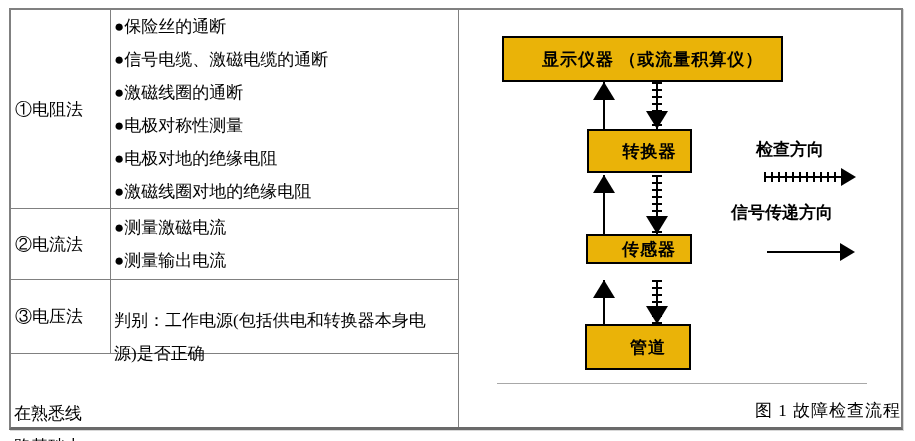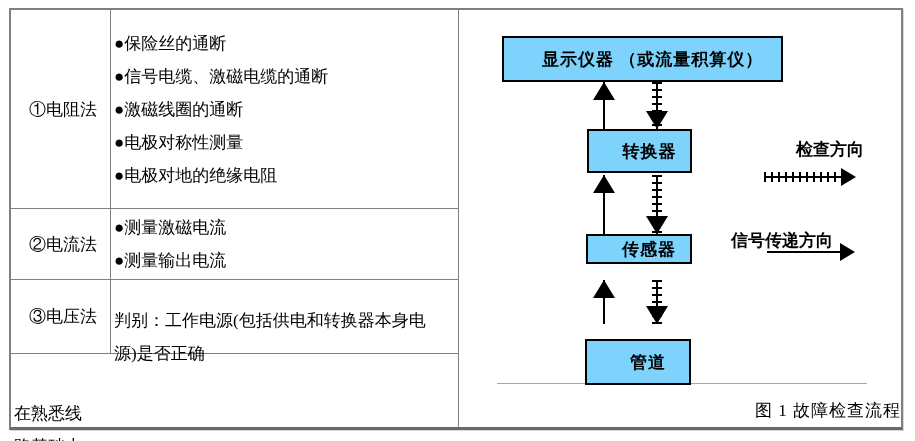--- a/index.html
+++ b/index.html
@@ -21,44 +21,44 @@
     width:448px; height:100%;
     display:grid;
     grid-template-columns:100px 1fr;
     grid-template-rows:199px 71px 74px auto;
     border-right:1px solid #808080;
   }
   .cell { border-bottom:1px solid #808080; display:flex; }
   .cell.last { border-bottom:none; }
   .cell.label {
     border-right:1px solid #808080;
-    align-items:center; padding-left:18px;
+    align-items:center; padding-left:4px;
     font-size:17px;
   }
   .cell.content {
     flex-direction:column; justify-content:center;
     padding:2px 24px 2px 3px;
     font-size:17px; line-height:33px;
   }
   .bullet { white-space:nowrap; }
   .para { line-height:33px;margin-top:41px; }
 
   
   .panel { position:relative; flex:1; }
   .fbox {
-    position:absolute; border:2px solid #000; background:#7dd3fc;
+    position:absolute; border:2px solid #000; background:#eab308;
     display:flex; align-items:center; justify-content:center;
     font-size:17px; font-weight:bold; letter-spacing:1px;
     z-index:2;
     padding-left:20px;
   }
   .box-display   { left:43px;  top:26px;  width:281px; height:46px; }
   .box-converter { left:128px; top:119px; width:105px; height:44px; }
   .box-sensor    { left:127px; top:224px; width:106px; height:30px; }
-  .box-pipe      { left:126px; top:314px; width:106px; height:46px;margin-top:15px; }
+  .box-pipe      { left:126px; top:314px; width:106px; height:46px; }
 
   
   .varrow { position:absolute; width:22px; z-index:1; }
   .varrow .vline {
     position:absolute; left:10px; top:0; bottom:0; width:2px; background:#000;
   }
   .varrow .vrail {
     position:absolute; left:6px; top:0; bottom:0; width:10px;
     background:
       repeating-linear-gradient(180deg,#000 0 2px,transparent 2px 7px),
@@ -81,22 +81,22 @@
   .down1 { left:187px; top:72px;  height:47px; }
   .up2   { left:134px; top:165px; height:59px; }
   .down2 { left:187px; top:165px; height:59px; }
   .up3   { left:134px; top:270px; height:44px; }
   .down3 { left:187px; top:270px; height:44px; }
 
   
   .legend-label {
     position:absolute; font-size:17px; font-weight:bold; white-space:nowrap;
   }
-  .check-label  { left:297px; top:128px;margin-left:40px; }
-  .signal-label { left:272px; top:219px; }
+  .check-label  { left:297px; top:128px; }
+  .signal-label { left:272px; top:191px; }
   .harrow { position:absolute; height:18px; }
   .check-arrow  { left:305px; top:158px; width:92px; }
   .signal-arrow { left:308px; top:233px; width:88px; }
   .harrow .hrail {
     position:absolute; left:0; right:13px; top:4px; height:10px;
     background:
       repeating-linear-gradient(90deg,#000 0 2px,transparent 2px 7px),
       linear-gradient(#000,#000);
     background-size:100% 10px,100% 2px;
     background-position:left center,left center;
@@ -130,20 +130,21 @@
 
     <div class="cell label">
       <span>①电阻法</span>
     </div>
     <div class="cell content">
       <div class="bullet">●保险丝的通断</div>
       <div class="bullet">●信号电缆、激磁电缆的通断</div>
       <div class="bullet">●激磁线圈的通断</div>
       <div class="bullet">●电极对称性测量</div>
       <div class="bullet">●电极对地的绝缘电阻</div>
+      <div class="bullet">●激磁线圈对地的绝缘电阻</div>
     </div>
 
     <div class="cell label">
       <span>②电流法</span>
     </div>
     <div class="cell content">
       <div class="bullet">●测量激磁电流</div>
       <div class="bullet">●测量输出电流</div>
     </div>
 

